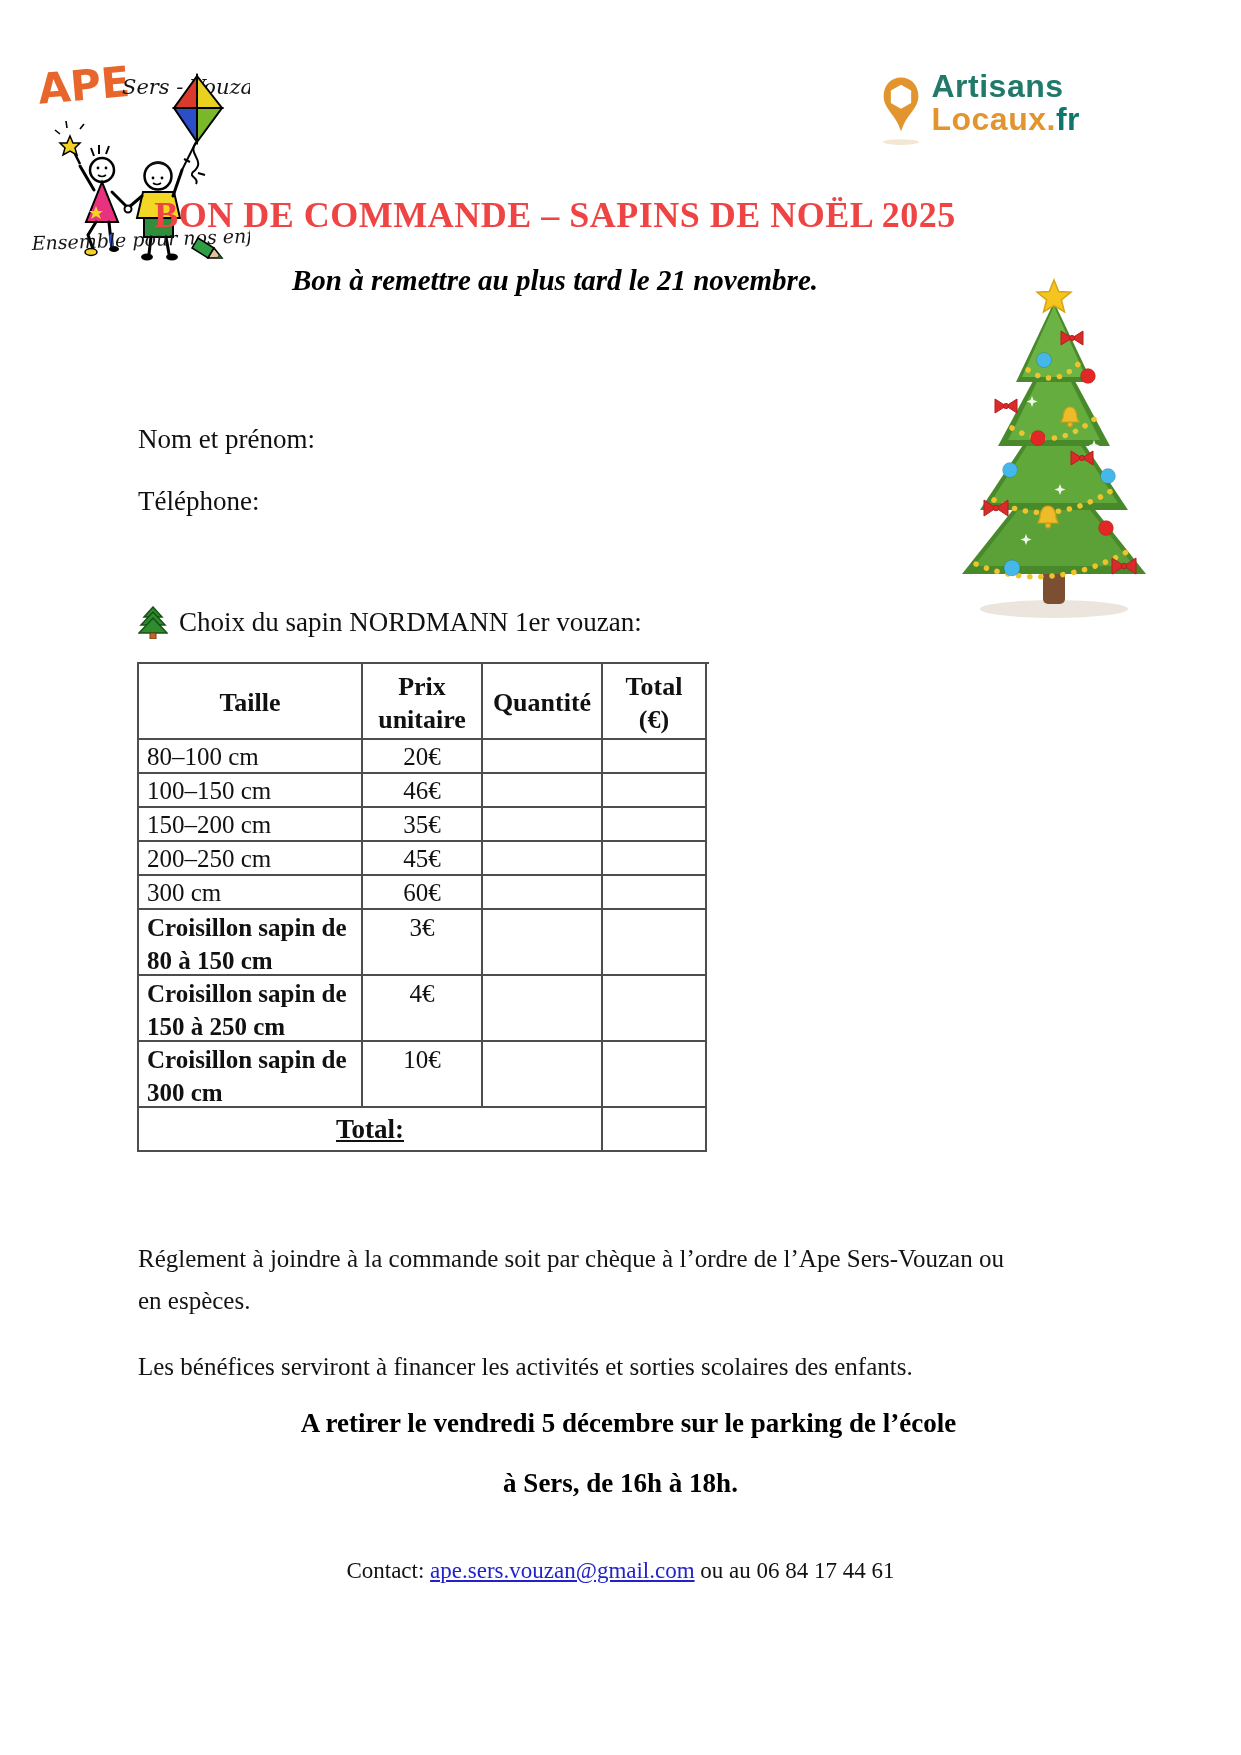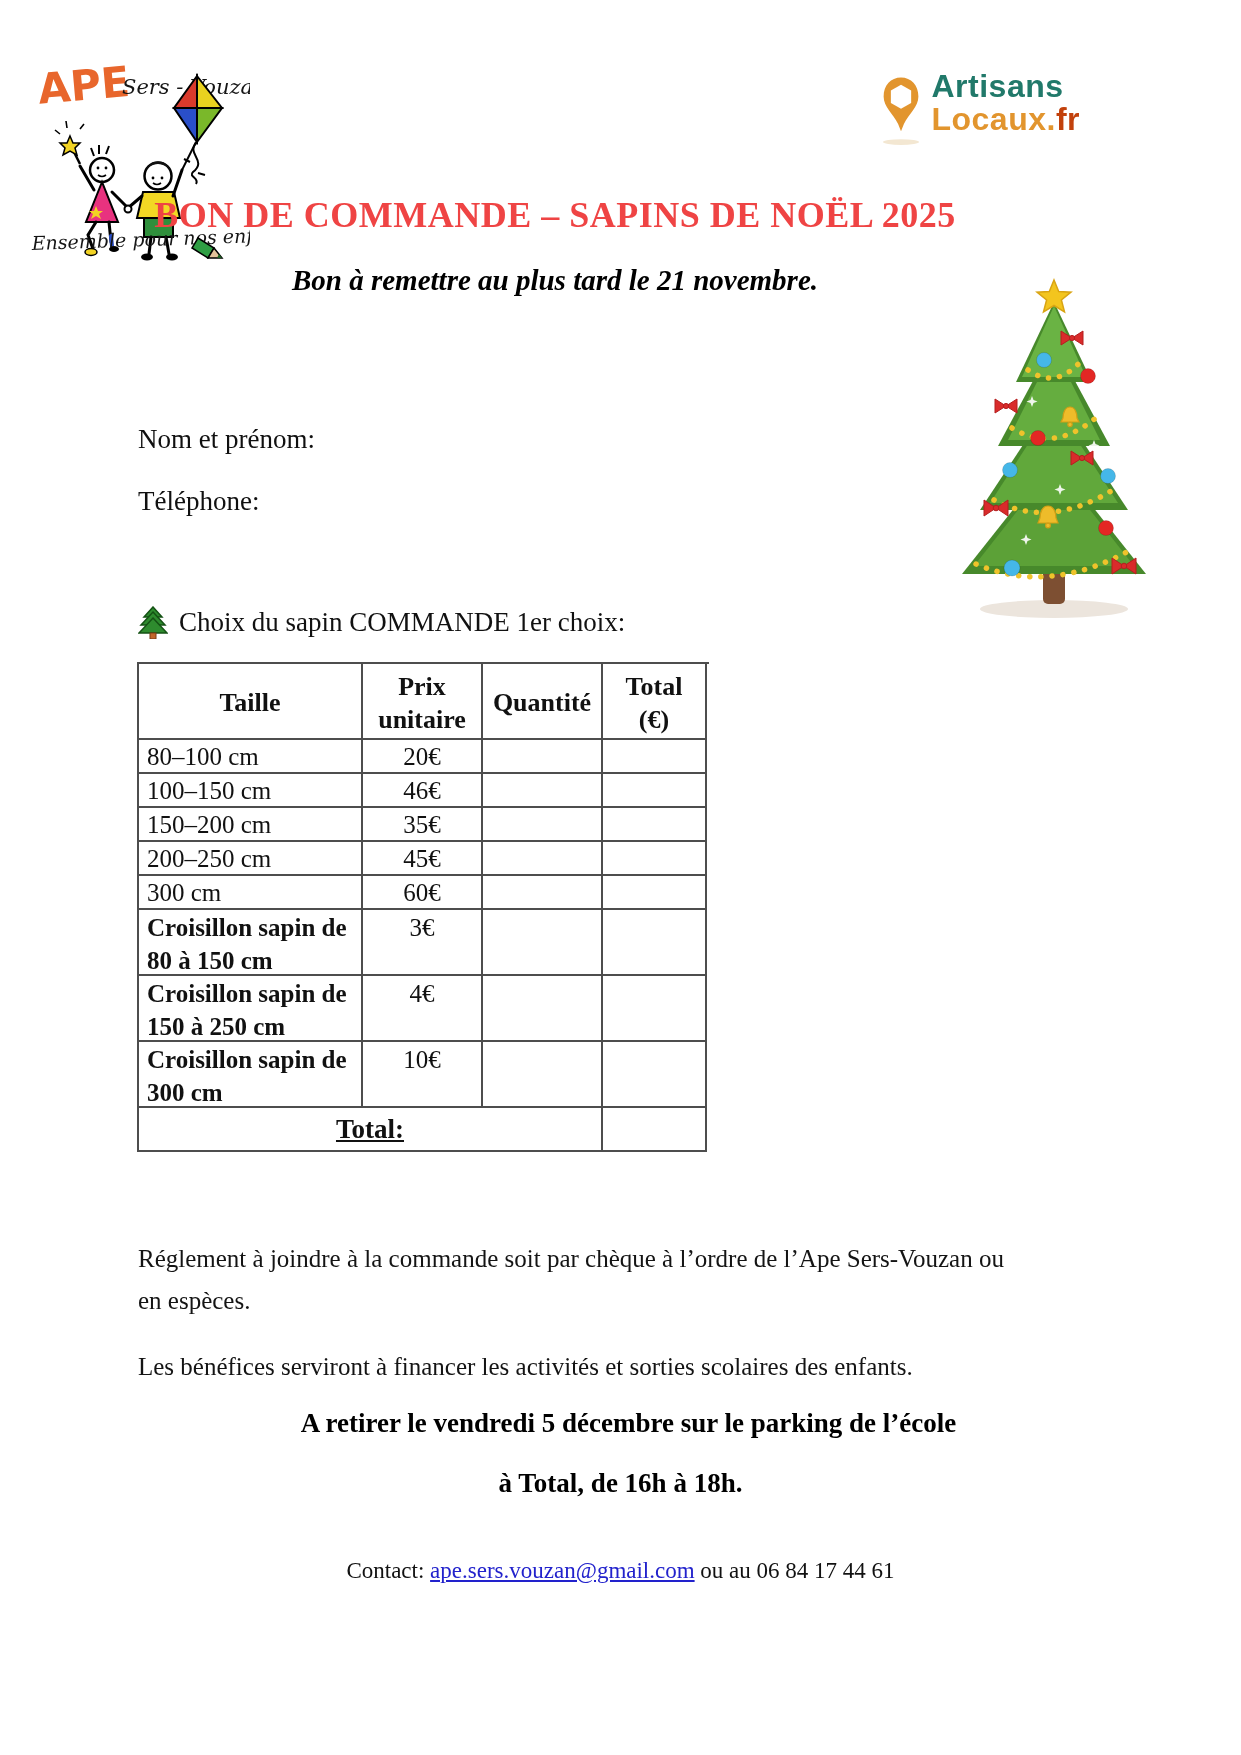--- a/index.html
+++ b/index.html
@@ -9,21 +9,21 @@
 
   .abs { position:absolute; }
 
   
   .ape-logo { left:30px; top:50px; width:220px; height:218px; z-index:1; }
   .al-logo  { left:880px; top:56px; width:200px; height:104px; display:flex; align-items:flex-start; gap:8px; }
   .al-text  { font-family:"Liberation Sans","DejaVu Sans",sans-serif; font-weight:bold; line-height:1.02; padding-top:14px; }
   .al-line1 { font-size:32px; color:#21796a; letter-spacing:0.5px; }
   .al-line2 { font-size:32px; letter-spacing:0.5px; }
   .al-orange { color:#e2952e; }
-  .al-teal   { color:#c2410c;text-align:center; }
+  .al-teal   { color:#0f766e;text-align:center; }
 
   
   .doc-title { left:0; top:194px; width:1110px; text-align:center; font-size:36px; font-weight:bold;
                color:#ef4444; z-index:2; letter-spacing:0.5px; }
   .doc-subtitle { left:0; top:264px; width:1110px; text-align:center; font-size:29px; font-weight:bold;
                   font-style:italic; color:#000; z-index:2; }
 
   
   .xmas-tree { left:948px; top:278px; width:212px; height:345px; z-index:1; }
 
@@ -227,21 +227,21 @@
   <div class="abs lbl lbl-name">Nom et prénom:</div>
   <div class="abs lbl lbl-phone">Téléphone:</div>
 
   <div class="abs choice-line">
     <svg width="30" height="33" viewBox="0 0 30 33">
       <polygon points="15,1 24,11 6,11" fill="#2e8b2e" stroke="#145214" stroke-width="1.5"></polygon>
       <polygon points="15,6 27,19 3,19" fill="#2e8b2e" stroke="#145214" stroke-width="1.5"></polygon>
       <polygon points="15,12 29,27 1,27" fill="#2e8b2e" stroke="#145214" stroke-width="1.5"></polygon>
       <rect x="12" y="27" width="6" height="6" fill="#c1662a" stroke="#7a3d14" stroke-width="1"></rect>
     </svg>
-    <span>Choix du sapin COMMANDE 1er choix:</span>
+    <span>Choix du sapin NORDMANN 1er vouzan:</span>
   </div>
 
   <div class="abs ordertable">
     <div class="tr">
       <div class="td th">Taille</div>
       <div class="td th">Prix unitaire</div>
       <div class="td th">Quantité</div>
       <div class="td th">Total (€)</div>
     </div>
 
@@ -302,17 +302,17 @@
     </div>
   </div>
 
   <div class="abs para p-payment">
     <div>Réglement à joindre à la commande soit par chèque à l’ordre de l’Ape Sers-Vouzan  ou</div>
     <div>en espèces.</div>
   </div>
   <div class="abs para p-benefits">Les bénéfices serviront à financer les activités et sorties scolaires des enfants.</div>
 
   <div class="abs pickup pickup-1">A retirer le vendredi 5 décembre sur le parking de l’école</div>
-  <div class="abs pickup pickup-2">à Total,  de 16h à 18h.</div>
+  <div class="abs pickup pickup-2">à Sers,  de 16h à 18h.</div>
 
   <div class="abs contact-line"><span>Contact: </span><a>ape.sers.vouzan@gmail.com</a><span> ou au 06 84 17 44 61</span></div>
 
 </div>
 
 </body></html>

